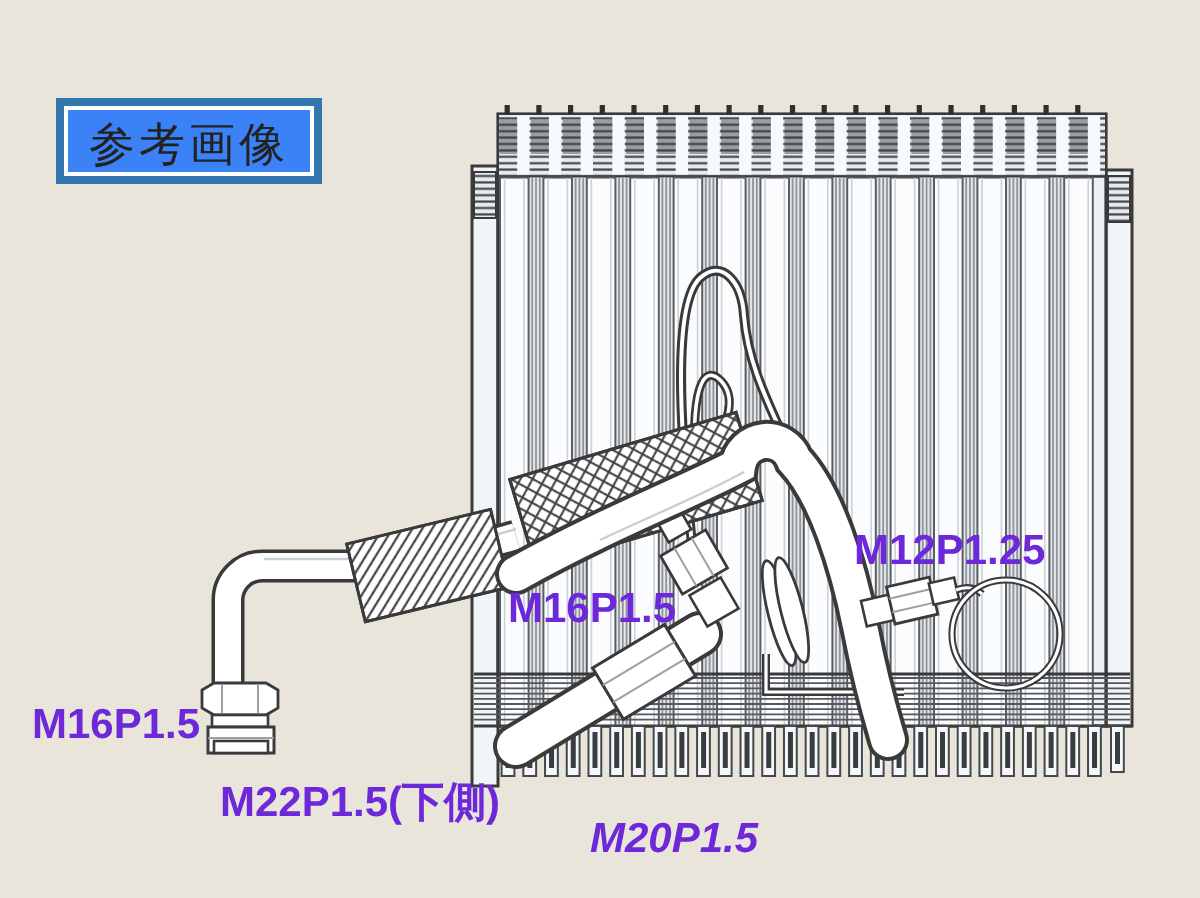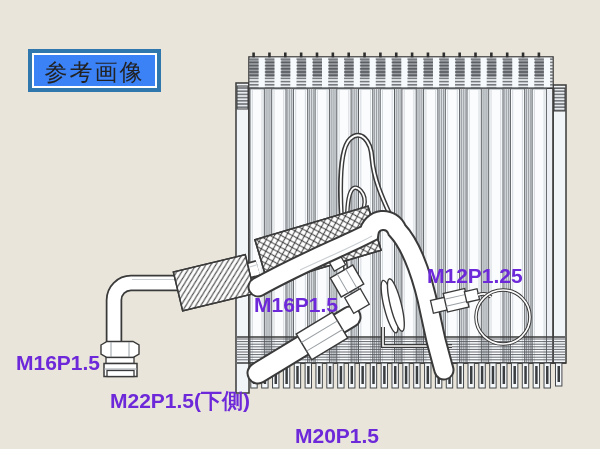--- a/index.html
+++ b/index.html
@@ -12,21 +12,21 @@
          box-sizing:border-box;border:4px solid #2F77AD;
          box-shadow:inset 0 0 0 2px #ffffff;background:#3b82f6;
          display:flex;align-items:flex-end;justify-content:center;margin-top:24px;}
   .badge span{font-size:23px;font-weight:500;color:#222;letter-spacing:2px;}
   .lbl{position:absolute;font-weight:bold;font-size:21px;color:#6d28d9;
        white-space:nowrap;letter-spacing:0px;}
   .lbl-m16-center{left:254px;top:293px;}
   .lbl-m12{left:427px;top:264px;}
   .lbl-m16-left{left:16px;top:351px;}
   .lbl-m22{left:88px;top:387px;margin-left:22px;}
-  .lbl-m20{left:295px;top:424px;}
+  .lbl-m20{left:295px;top:408px;font-style:italic;}
 </style>
 </head>
 <body>
 
 <div id="stage">
 
   <svg id="drawing" width="600" height="449" viewBox="0 0 600 449">
     <defs>
       <pattern id="patFins" width="4" height="3.2" patternUnits="userSpaceOnUse">
         <rect width="4" height="3.2" fill="#e8ebee"></rect>

